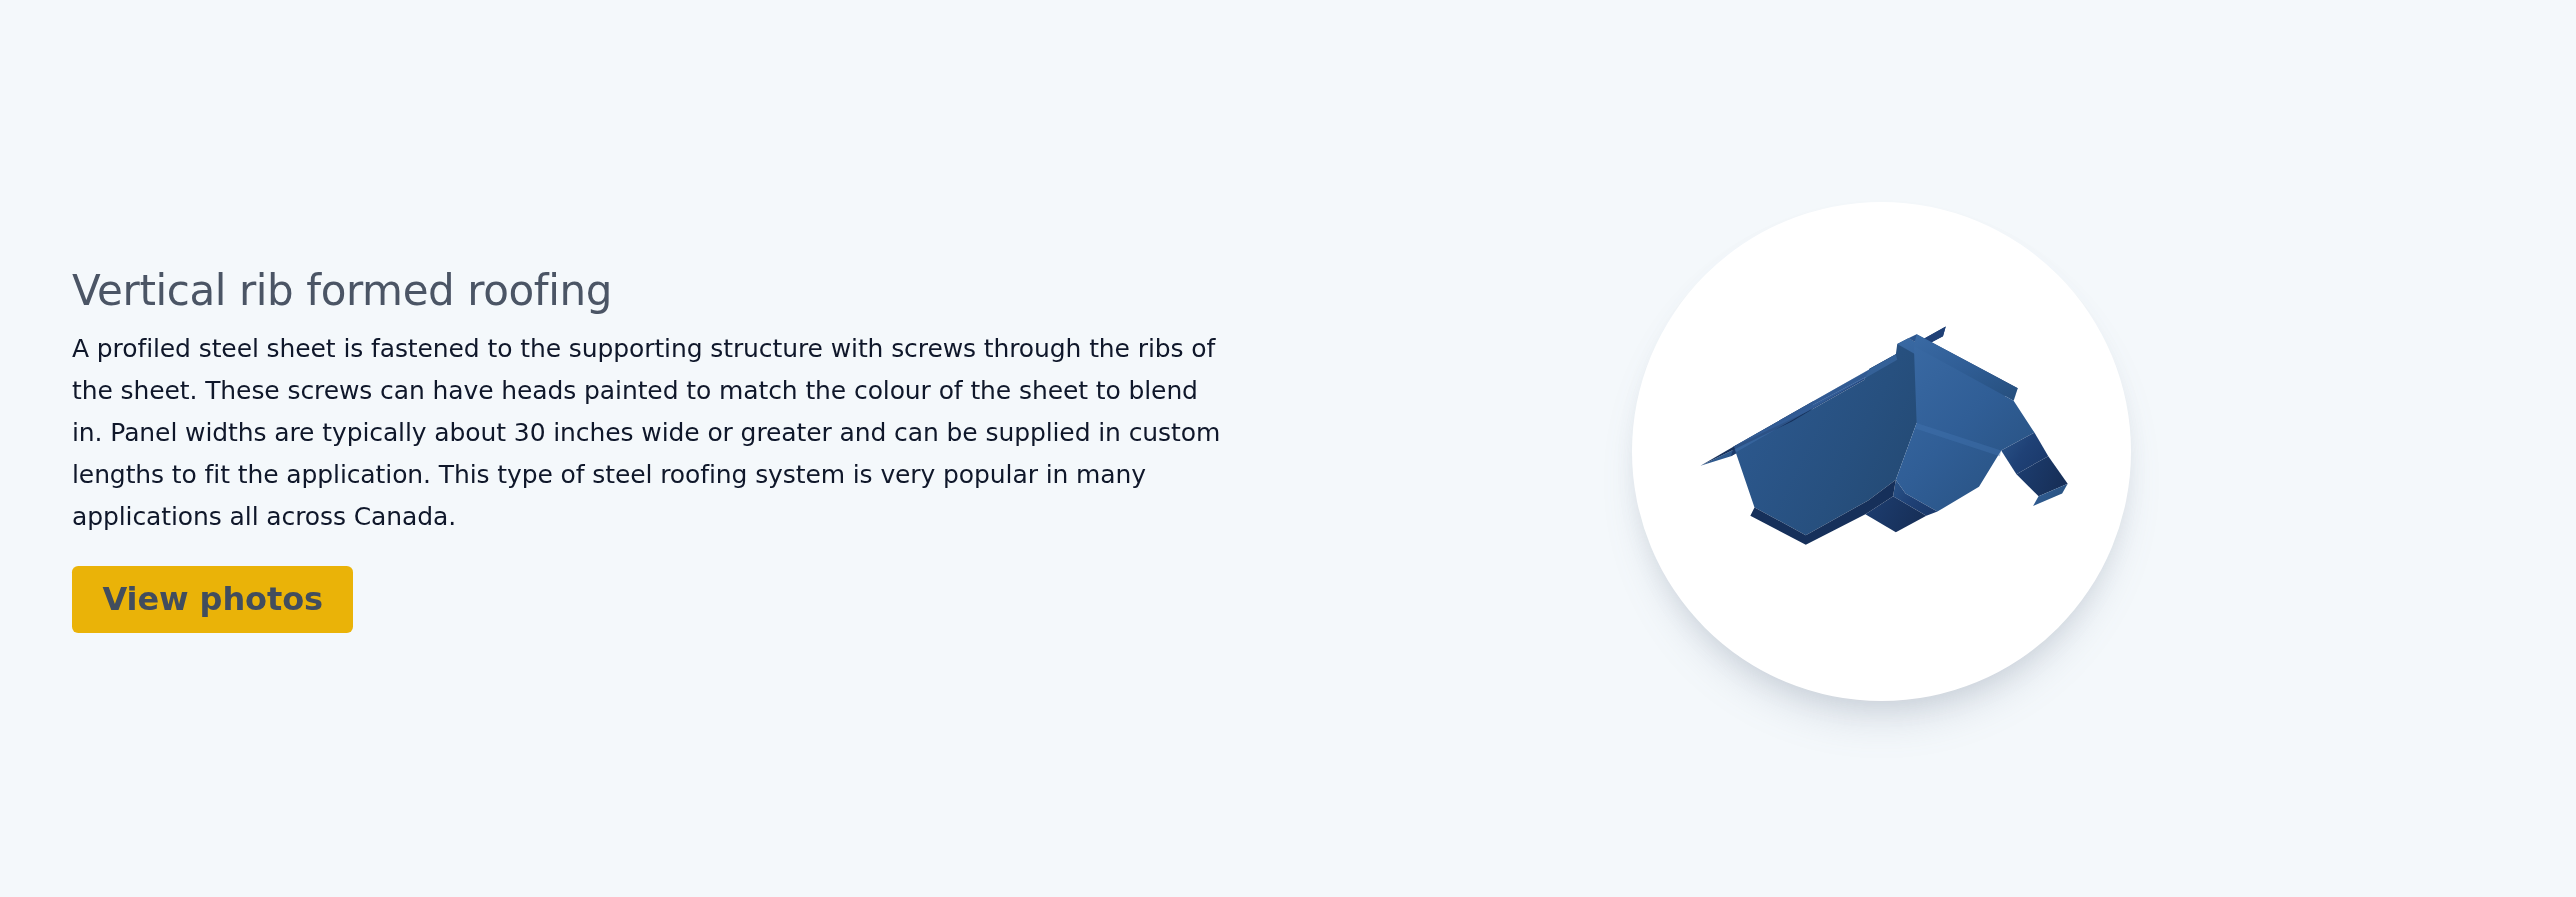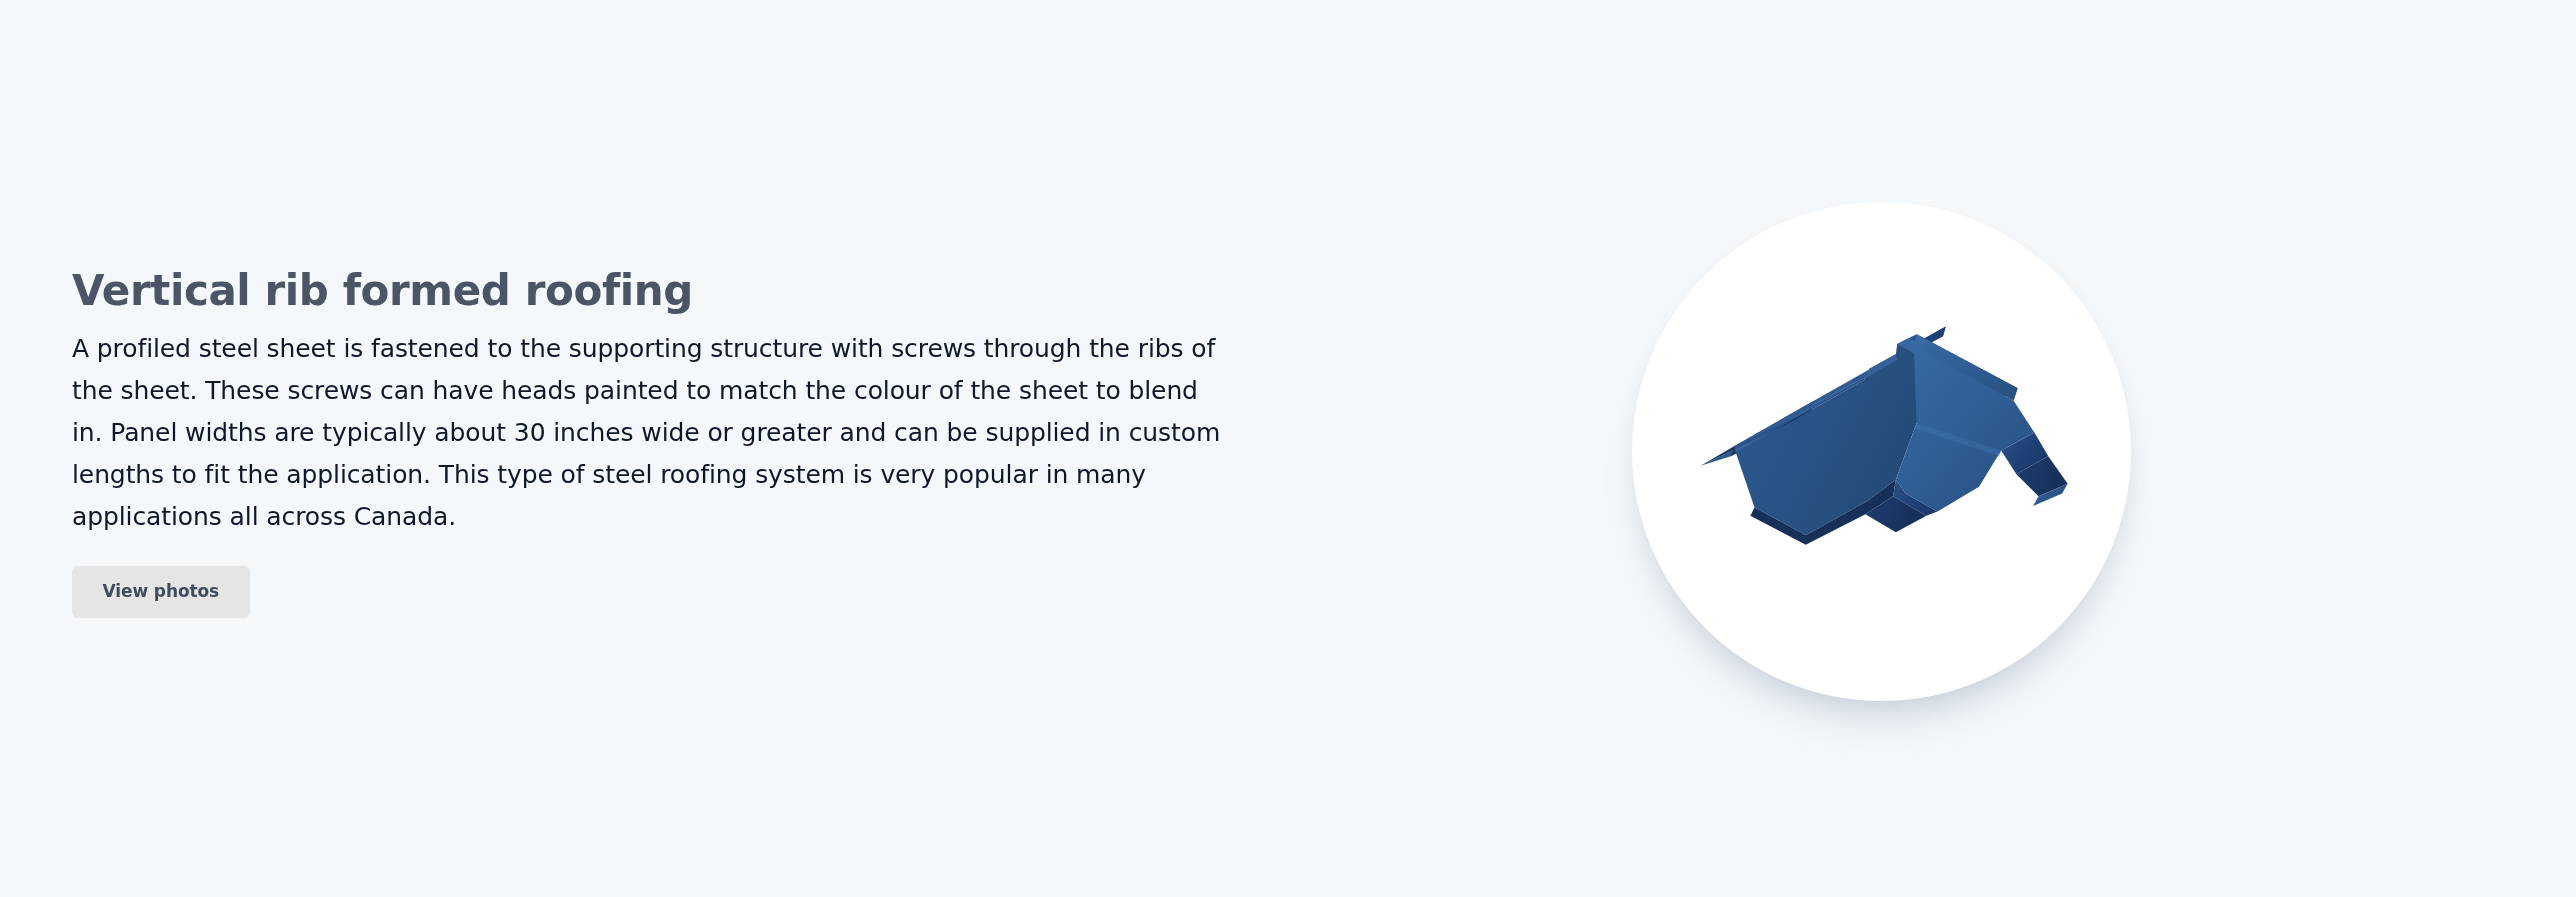--- a/index.html
+++ b/index.html
@@ -28,21 +28,21 @@
   .content-column {
     position: absolute;
     left: 72px;
     top: 267px;
     width: 1178px;
   }
 
   .section-title {
     font-family: "DejaVu Sans", sans-serif;
     font-size: 42px;
-    font-weight: 700;
+    font-weight: 400;
     letter-spacing: -0.4px;
     line-height: 1.12;
     color: #4b5565;
     margin: 0 0 14px 0;
     white-space: nowrap;
   }
 
   .section-body {
     font-family: "DejaVu Sans", sans-serif;
     font-size: 25px;
@@ -52,26 +52,26 @@
     width: 1150px;
     letter-spacing: -0.1px;
   }
 
   .cta-wrap {
     margin-top: 28px;
   }
 
   .view-photos-button {
     display: inline-block;
-    background: #e5e5e5;
+    background: #eab308;
     border: none;
     border-radius: 6.2px;
     padding: 16.6px 30.5px 18px 30.5px;
     font-family: "DejaVu Sans", sans-serif;
-    font-size: 17px;
+    font-size: 32px;
     font-weight: 700;
     letter-spacing: -0.1px;
     color: #414d5e;
     cursor: pointer;
     line-height: 1;
   }
 
   
   .media-medallion {
     position: absolute;

